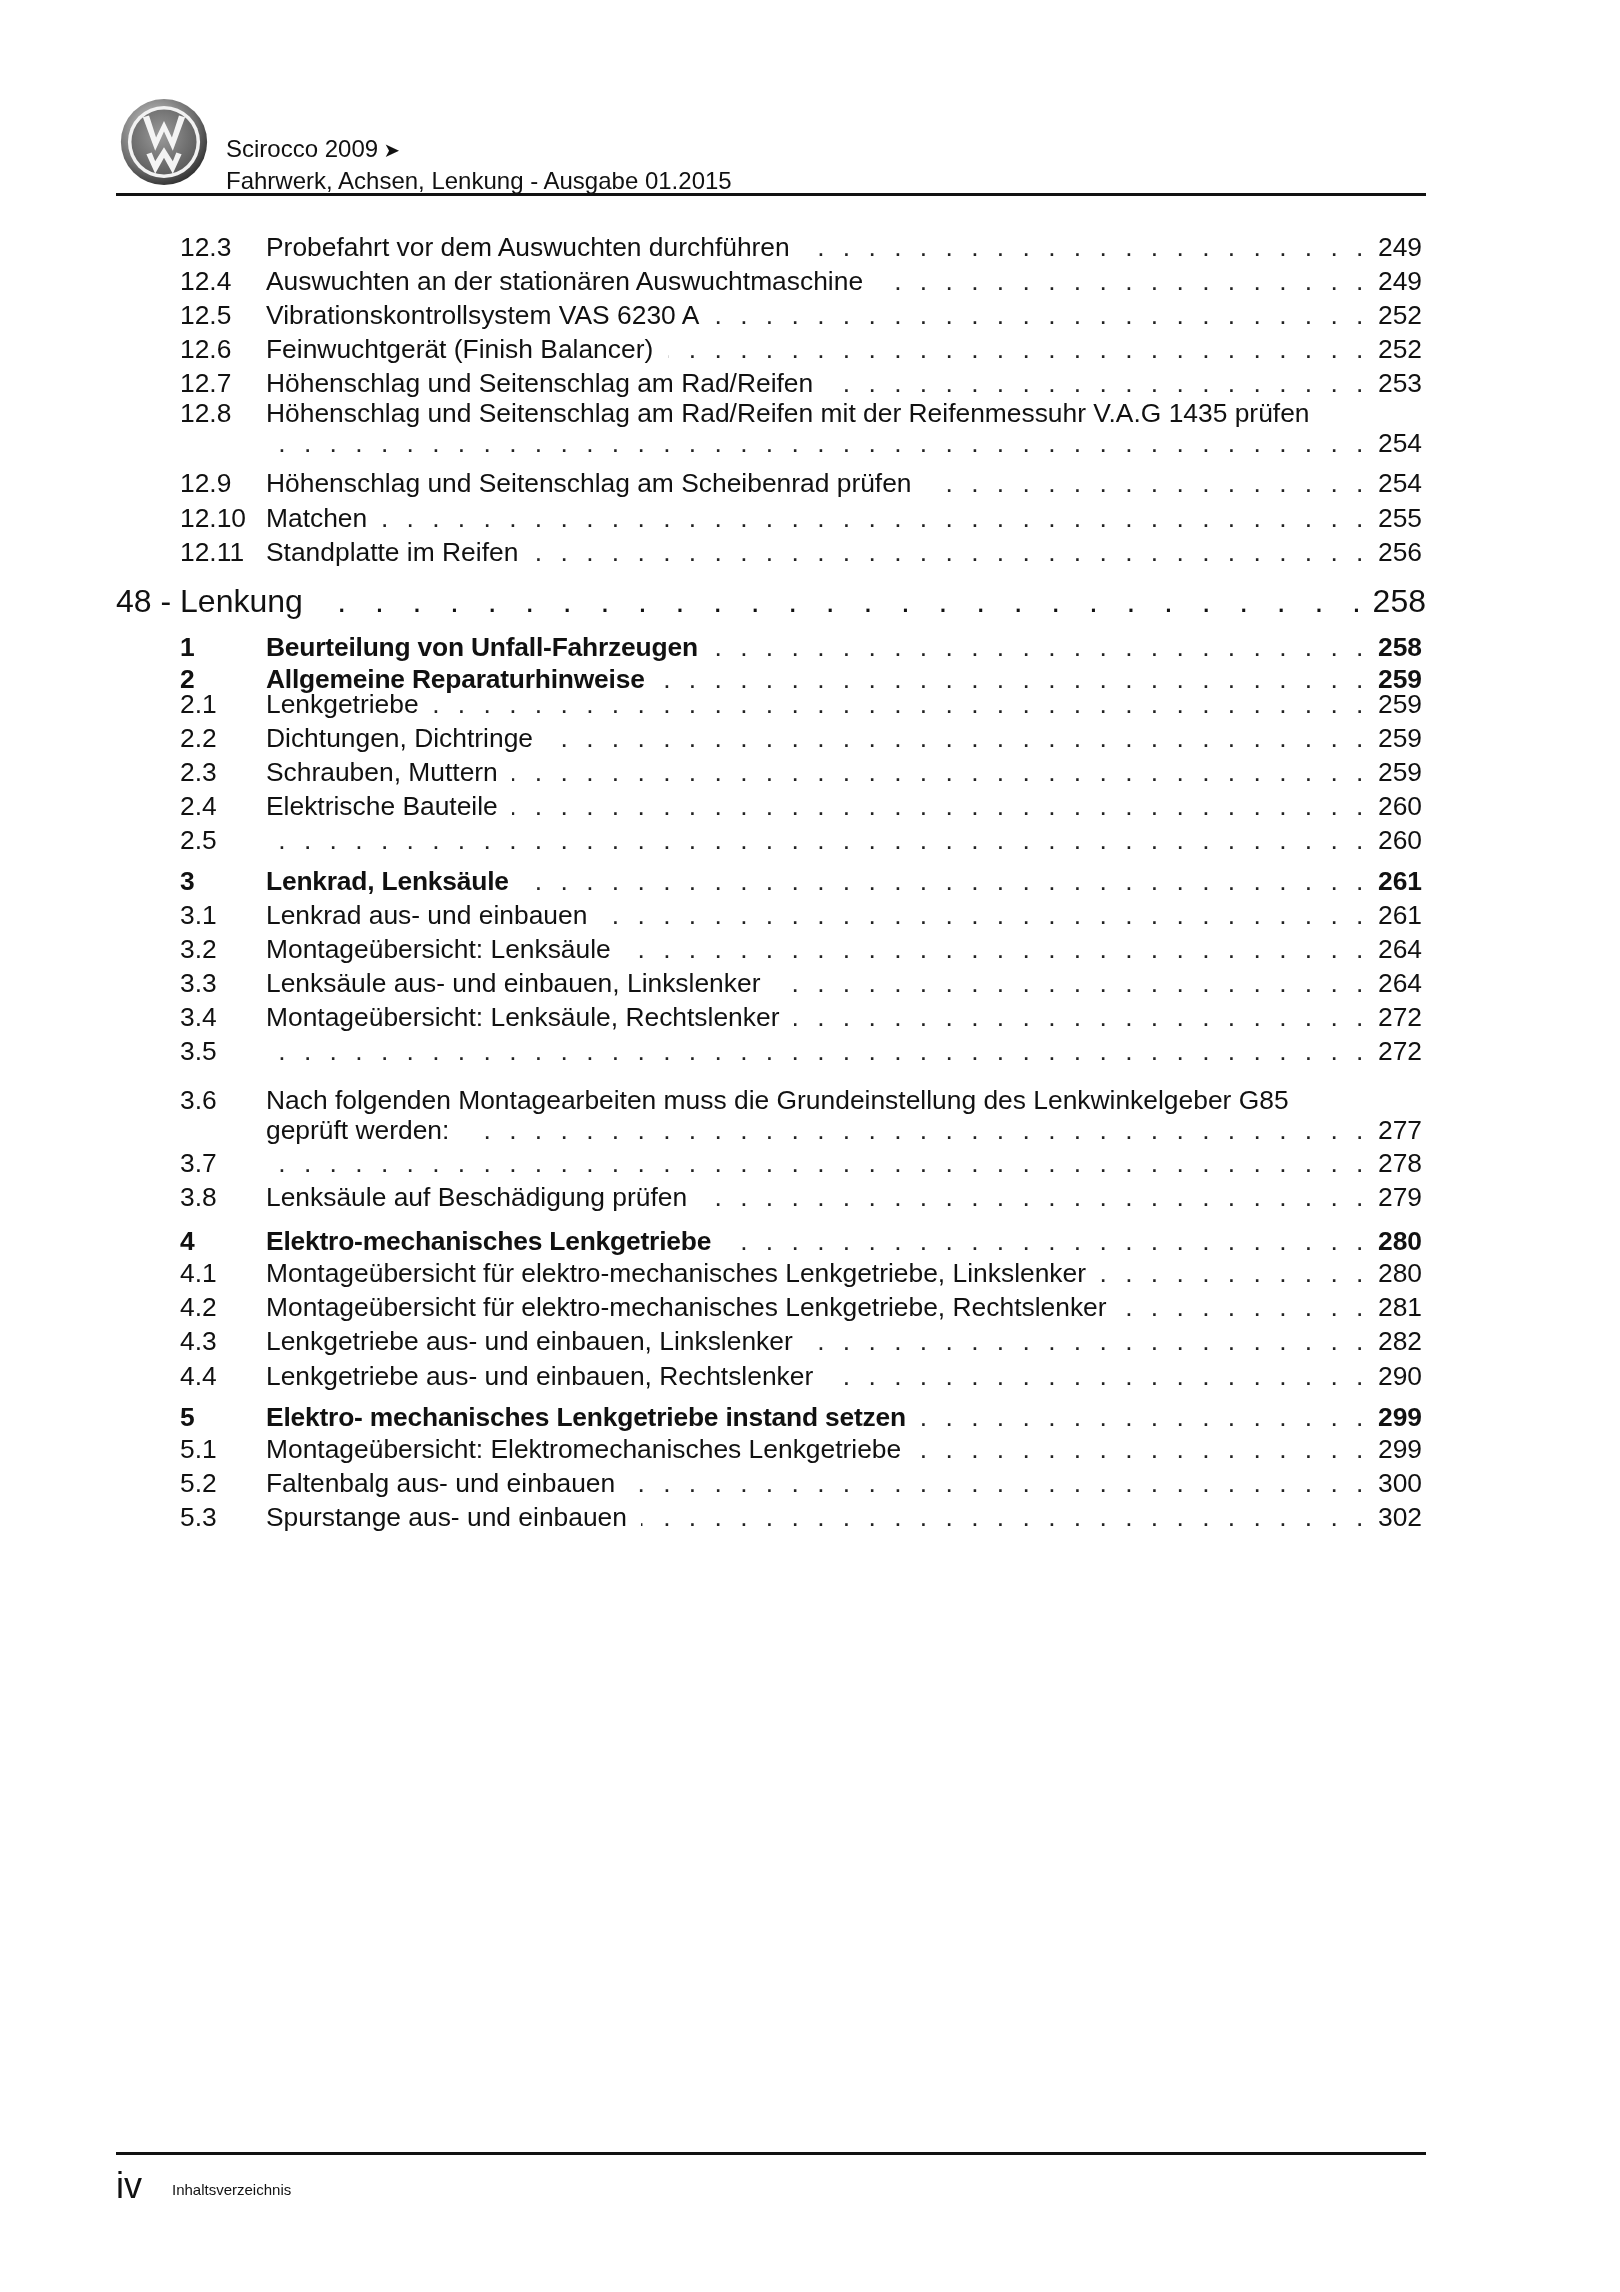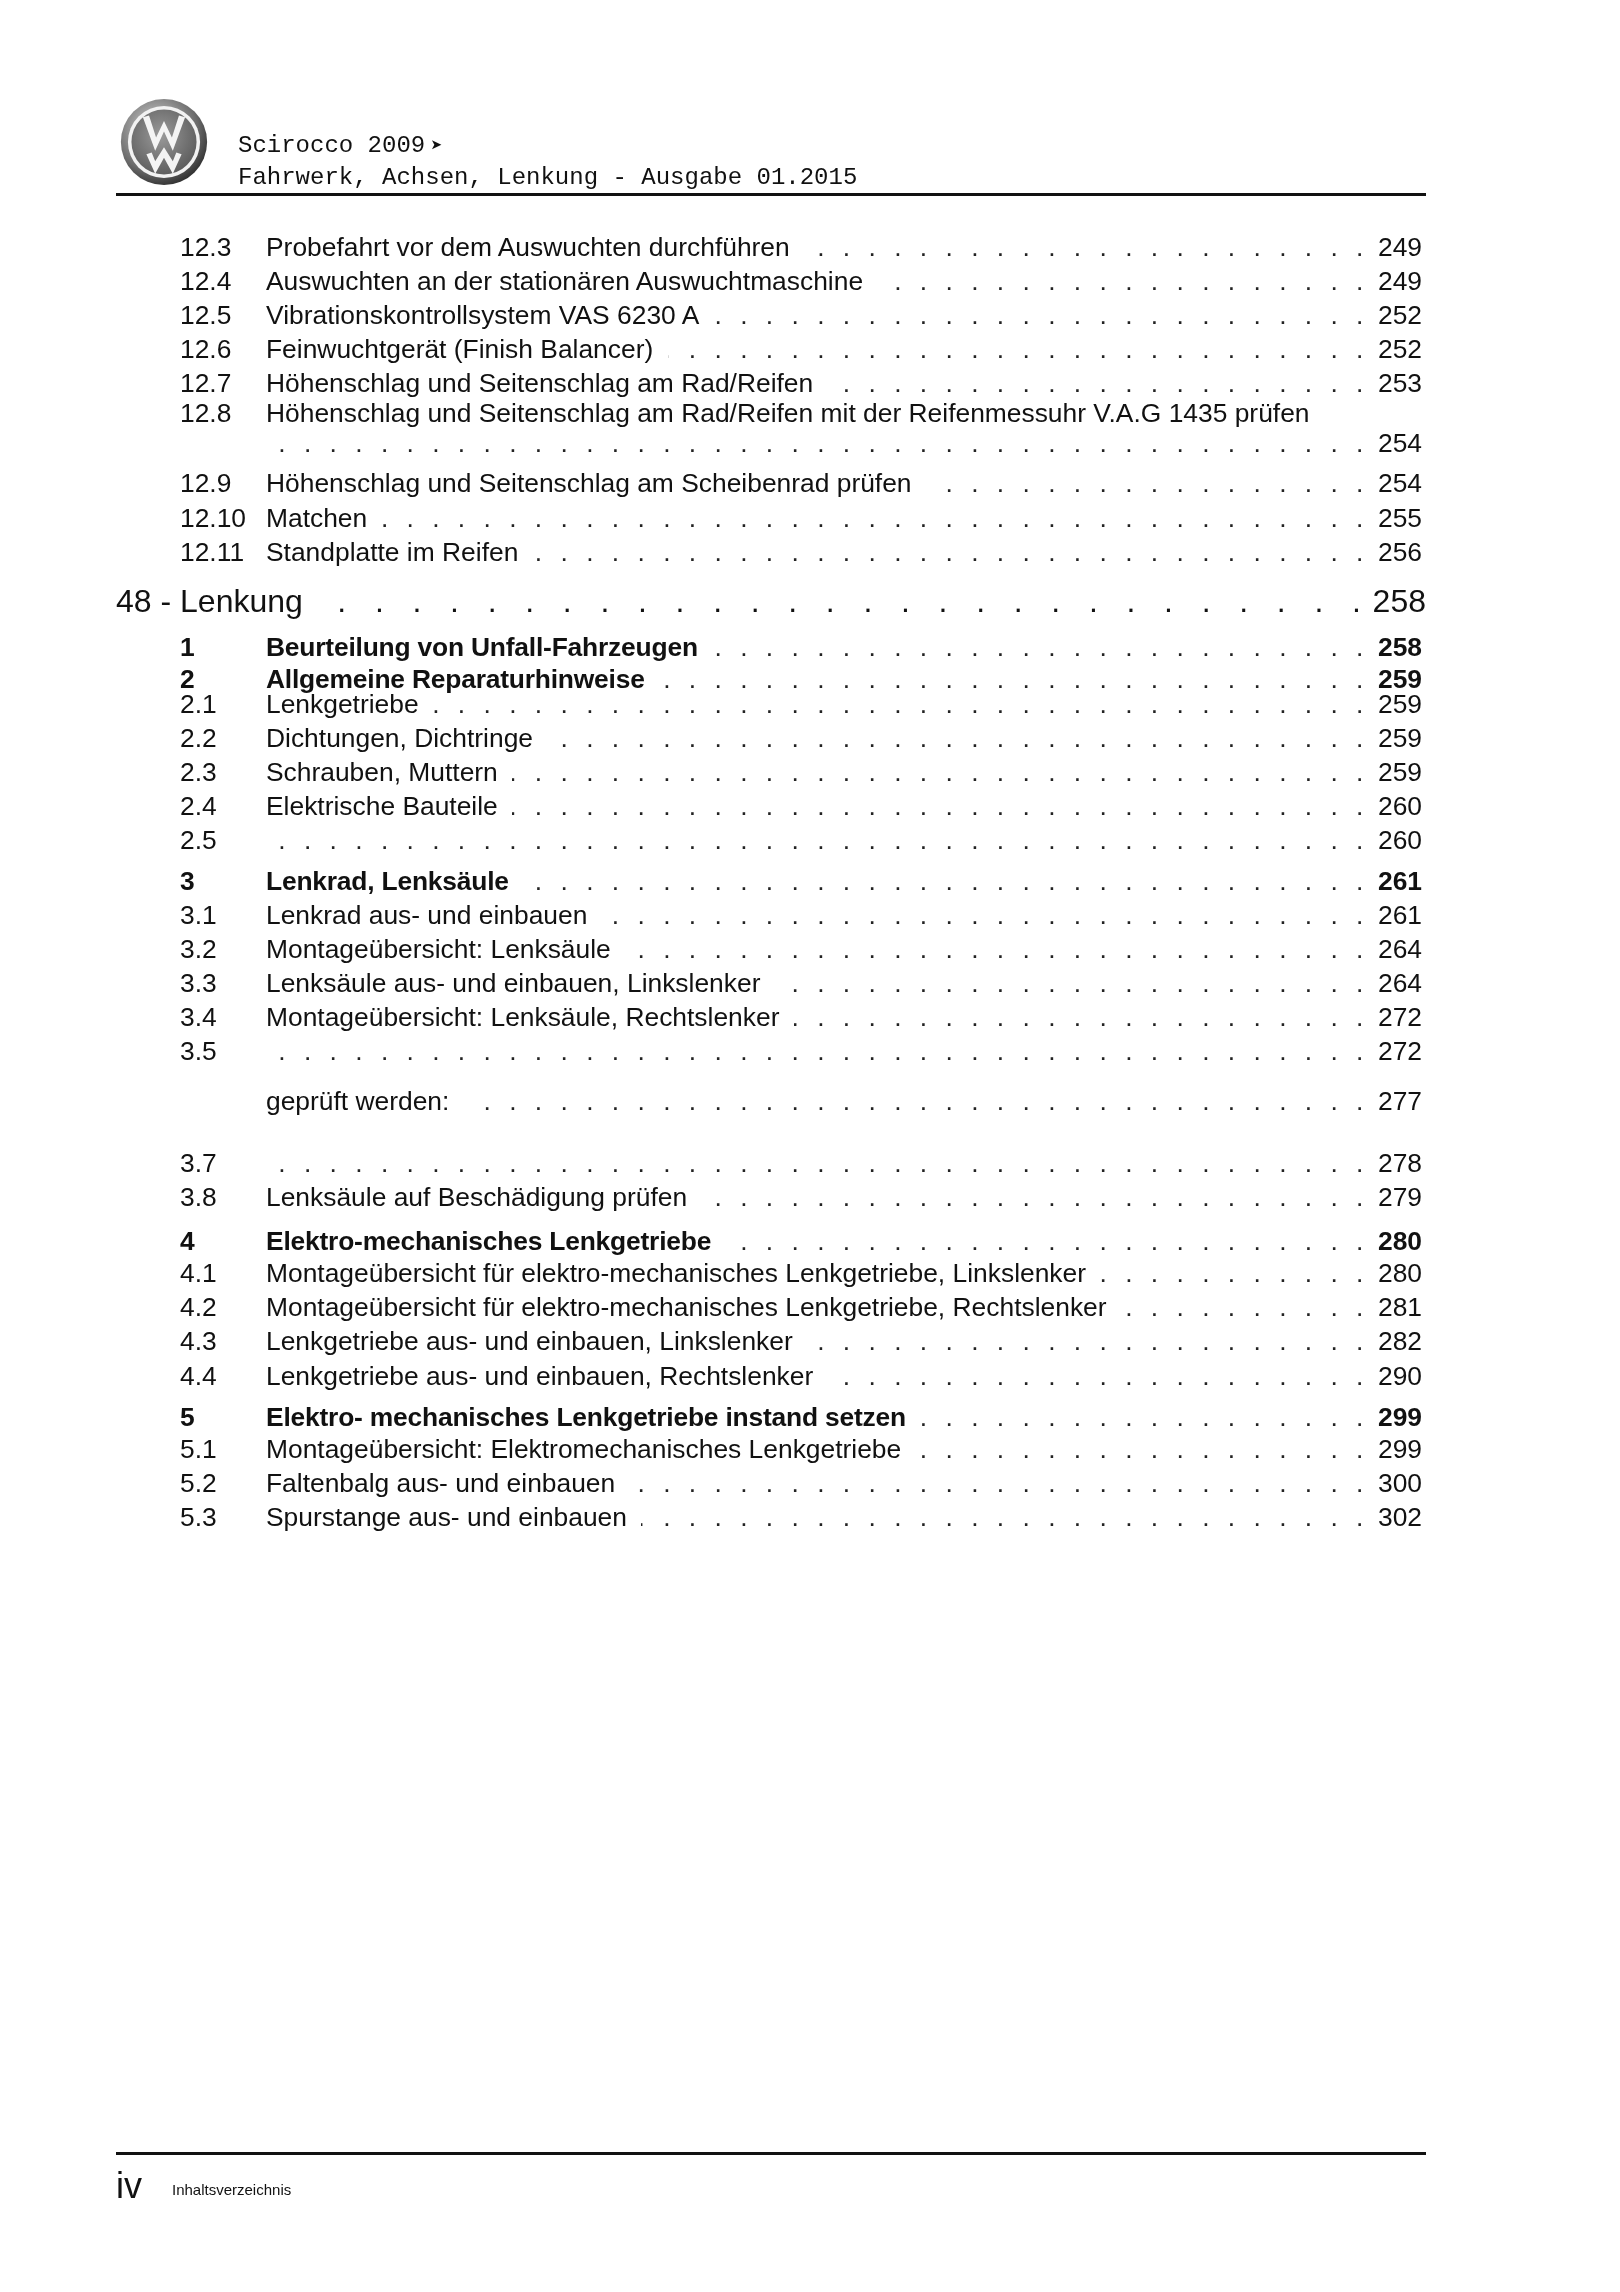--- a/index.html
+++ b/index.html
@@ -4,21 +4,21 @@
 <style>
   html, body { margin: 0; padding: 0; background: #ffffff; }
   body {
     width: 1620px; height: 2293px; position: relative; overflow: hidden;
     font-family: "Liberation Sans", sans-serif; color: #111111;
   }
   .logo {
     position: absolute; left: 120px; top: 98px; width: 88px; height: 88px;
   }
   .hdr-line1, .hdr-line2 {
-    position: absolute; left: 238px; font-size: 24px; line-height: 30px; white-space: nowrap; font-family: Liberation Mono, monospace;
+    position: absolute; left: 226px; font-size: 24px; line-height: 36px; white-space: nowrap;
   }
   .hdr-line1 { top: 131px; }
   .hdr-line2 { top: 163px; }
   .hdr-arrow { font-size: 19.7px; margin-left: 5.4px; }
   .hdr-rule {
     position: absolute; left: 116px; width: 1310px; top: 193px; height: 2.7px; background: #111;
   }
 
   .toc { position: absolute; left: 0; top: 0; width: 1620px; }
   .row {
@@ -223,20 +223,24 @@
     <span class="title">Montageübersicht: Lenksäule, Rechtslenker</span>
     <span class="dots">. . . . . . . . . . . . . . . . . . . . . . . . . . . . . . . . . . . . . . . . . . . . . . . . . . . . . . . . . . . . . . . . . . . . . . . . . . . . . . . . . . . . . . . . . . . . . . . . . . .</span>
     <span class="page">272</span>
   </div>
   <div class="row" style="top:1035px">
     <span class="num">3.5</span>
     <span class="dots">. . . . . . . . . . . . . . . . . . . . . . . . . . . . . . . . . . . . . . . . . . . . . . . . . . . . . . . . . . . . . . . . . . . . . . . . . . . . . . . . . . . . . . . . . . . . . . . . . . .</span>
     <span class="page">272</span>
   </div>
   <div class="row wrap" style="top:1086px">
+    <div class="line1">
+      <span class="num">3.6</span>
+      <span class="title">Nach folgenden Montagearbeiten muss die Grundeinstellung des Lenkwinkelgeber G85</span>
+    </div>
     <div class="line2">
       <span class="spacer"></span>
       <span class="title">geprüft werden:</span>
       <span class="dots">. . . . . . . . . . . . . . . . . . . . . . . . . . . . . . . . . . . . . . . . . . . . . . . . . . . . . . . . . . . . . . . . . . . . . . . . . . . . . . . . . . . . . . . . . . . . . . . . . . .</span>
       <span class="page">277</span>
     </div>
   </div>
   <div class="row" style="top:1147px">
     <span class="num">3.7</span>
     <span class="dots">. . . . . . . . . . . . . . . . . . . . . . . . . . . . . . . . . . . . . . . . . . . . . . . . . . . . . . . . . . . . . . . . . . . . . . . . . . . . . . . . . . . . . . . . . . . . . . . . . . .</span>

